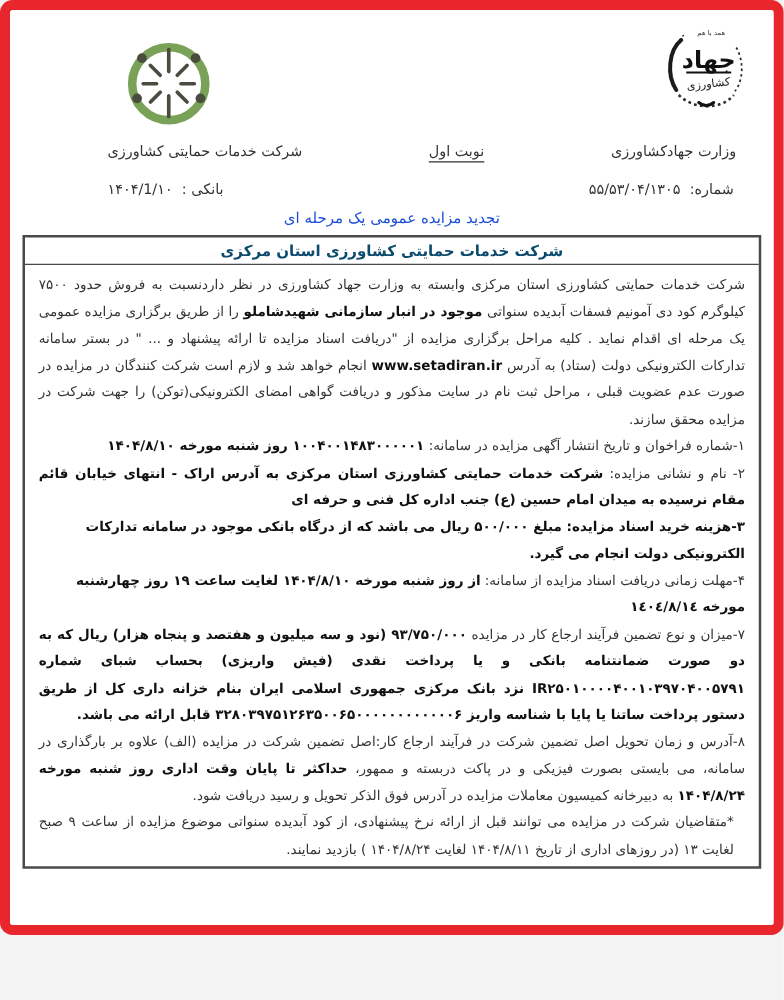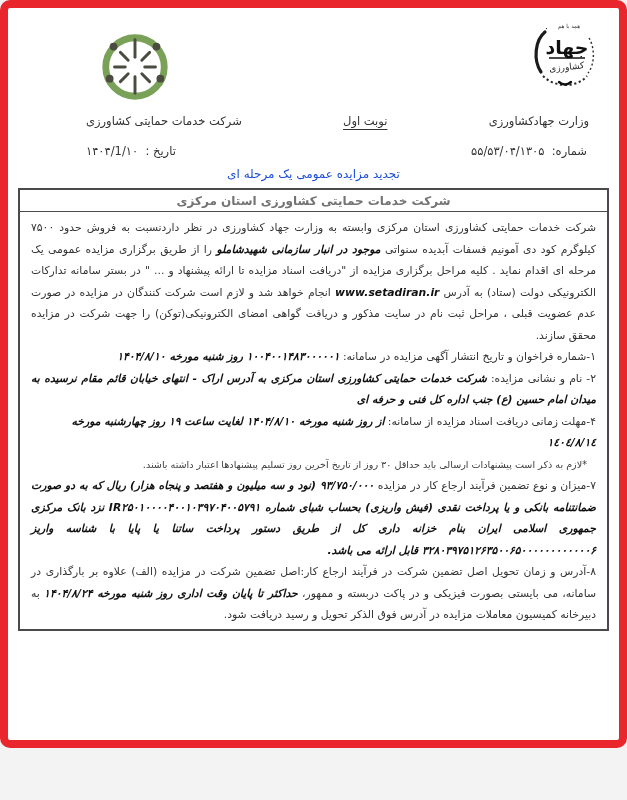--- a/index.html
+++ b/index.html
@@ -37,35 +37,35 @@
     font-size:12px;color:#1d4ed8;
   }
   
   .main-box{
     margin:7px 10px 0 10px;
     border:2px solid #4a4a4a;
     background:#fff;
   }
   .box-title{
     text-align:center;
-    font-size:12px;font-weight:bold;color:#737373;
+    font-size:12px;font-weight:bold;color:#0c4a6e;
     padding:4px 0 3px;
     border-bottom:1.5px solid #4a4a4a;
   }
   .box-body{padding:5px 11px 3px;}
   .para{
     margin:0;
     font-size:10.8px;
     line-height:21.5px;
     text-align:justify;
     color:#333;
   }
   .para.right{text-align:right;}
   .para.note{padding-right:9px;}
-  .seg-b{font-weight:bold;color:#111;font-style:italic;}
+  .seg-b{font-weight:bold;color:#111;}
   .seg-sm{font-size:9.6px;color:#3a3a3a;}
   
   .assc-ring{stroke:#7aa158;}
   .assc-marks{stroke:#4b4b40;}
 </style>
 </head>
 <body>
 
 <div class="doc">
 
@@ -112,36 +112,37 @@
       <span class="underline">نوبت اول</span>
       <span>شرکت خدمات حمایتی کشاورزی</span>
     </div>
 
     <div class="ref-row">
       <span>
         <span>شماره:</span>&nbsp;
         <span class="num">۵۵/۵۳/۰۴/۱۳۰۵</span>
       </span>
       <span>
-        <span>تاریخ :</span>&nbsp;
+        <span>بانکی :</span>&nbsp;
         <span class="num">۱۴۰۴/1/۱۰</span>
       </span>
     </div>
 
     <div class="doc-title">تجدید مزایده عمومی یک مرحله ای</div>
   </div>
 
   <div class="main-box">
     <div class="box-title">شرکت خدمات حمایتی کشاورزی استان مرکزی</div>
 
     <div class="box-body">
       <p class="para"><span>شرکت خدمات حمایتی کشاورزی استان مرکزی وابسته به وزارت جهاد کشاورزی در نظر داردنسبت به فروش حدود ۷۵۰۰ کیلوگرم کود دی آمونیم فسفات آبدیده سنواتی </span><span class="seg-b">موجود در انبار سازمانی شهیدشاملو</span><span> را از طریق برگزاری مزایده عمومی یک مرحله ای اقدام نماید . کلیه مراحل برگزاری مزایده از "دریافت اسناد مزایده تا ارائه پیشنهاد و ... " در بستر سامانه تدارکات الکترونیکی دولت (ستاد) به آدرس </span><span class="seg-b" dir="ltr">www.setadiran.ir</span><span> انجام خواهد شد و لازم است شرکت کنندگان در مزایده در صورت عدم عضویت قبلی ، مراحل ثبت نام در سایت مذکور و دریافت گواهی امضای الکترونیکی(توکن) را جهت شرکت در مزایده محقق سازند.</span></p>
       <p class="para right"><span>۱-شماره فراخوان و تاریخ انتشار آگهی مزایده در سامانه: </span><span class="seg-b">۱۰۰۴۰۰۱۴۸۳۰۰۰۰۰۱ روز شنبه مورخه ۱۴۰۴/۸/۱۰</span></p>
       <p class="para"><span>۲- نام و نشانی مزایده: </span><span class="seg-b">شرکت خدمات حمایتی کشاورزی استان مرکزی به آدرس اراک - انتهای خیابان قائم مقام نرسیده به میدان امام حسین (ع) جنب اداره کل فنی و حرفه ای</span></p>
+      <p class="para right"><span class="seg-b">۳-هزینه خرید اسناد مزایده: مبلغ ۵۰۰/۰۰۰ ریال می باشد که از درگاه بانکی موجود در سامانه تدارکات الکترونیکی دولت انجام می گیرد.</span></p>
       <p class="para right"><span>۴-مهلت زمانی دریافت اسناد مزایده از سامانه: </span><span class="seg-b">از روز شنبه مورخه ۱۴۰۴/۸/۱۰ لغایت ساعت ۱۹ روز چهارشنبه مورخه ۱٤۰٤/۸/۱٤</span></p>
-      <p class="para right note"><span class="seg-sm">*لازم به ذکر است پیشنهادات ارسالی باید حداقل ۳۰ روز از تاریخ آخرین روز تسلیم پیشنهادها اعتبار داشته باشند.</span></p>
       <p class="para"><span>۷-میزان و نوع تضمین فرآیند ارجاع کار در مزایده </span><span class="seg-b">۹۳/۷۵۰/۰۰۰ (نود و سه میلیون و هفتصد و پنجاه هزار) ریال که به  دو صورت ضمانتنامه بانکی و یا پرداخت نقدی (فیش واریزی) بحساب شبای شماره </span><span class="seg-b" dir="ltr">IR۲۵۰۱۰۰۰۰۴۰۰۱۰۳۹۷۰۴۰۰۵۷۹۱</span><span class="seg-b"> نزد بانک مرکزی جمهوری اسلامی ایران بنام خزانه داری کل از طریق دستور پرداخت ساتنا یا پایا با شناسه واریز </span><span class="seg-b">۳۲۸۰۳۹۷۵۱۲۶۳۵۰۰۶۵۰۰۰۰۰۰۰۰۰۰۰۰۶</span><span class="seg-b"> قابل ارائه می باشد.</span></p>
       <p class="para"><span>۸-آدرس و زمان تحویل اصل تضمین شرکت در فرآیند ارجاع کار:اصل تضمین شرکت در مزایده (الف) علاوه بر بارگذاری در سامانه، می بایستی بصورت فیزیکی و در پاکت دربسته و ممهور، </span><span class="seg-b">حداکثر تا پایان وقت اداری روز شنبه مورخه ۱۴۰۴/۸/۲۴</span><span> به دبیرخانه کمیسیون معاملات مزایده در آدرس فوق الذکر تحویل و رسید دریافت شود.</span></p>
+      <p class="para note"><span>*متقاضیان شرکت در مزایده می توانند قبل از ارائه نرخ پیشنهادی، از کود آبدیده سنواتی موضوع مزایده از ساعت ۹ صبح لغایت ۱۳ (در روزهای اداری از تاریخ ۱۴۰۴/۸/۱۱ لغایت ۱۴۰۴/۸/۲۴ ) بازدید نمایند.</span></p>
     </div>
 
   </div>
 
 </div>
 
 </body></html>

